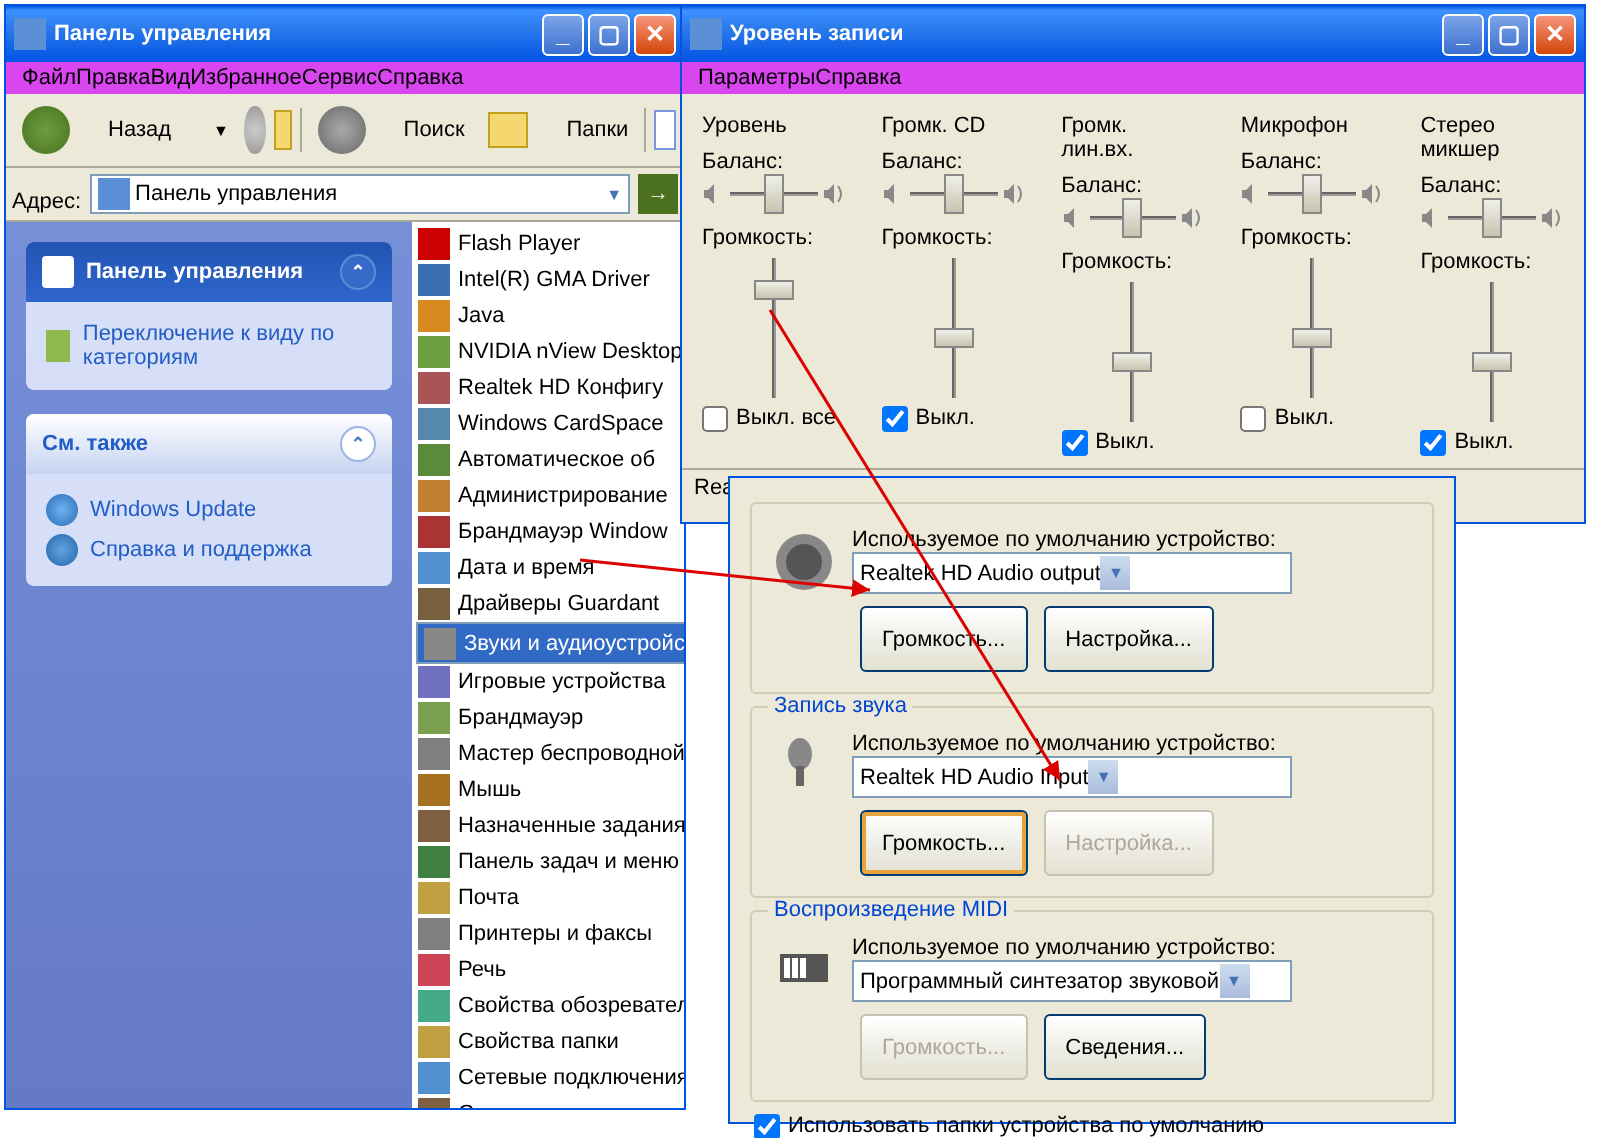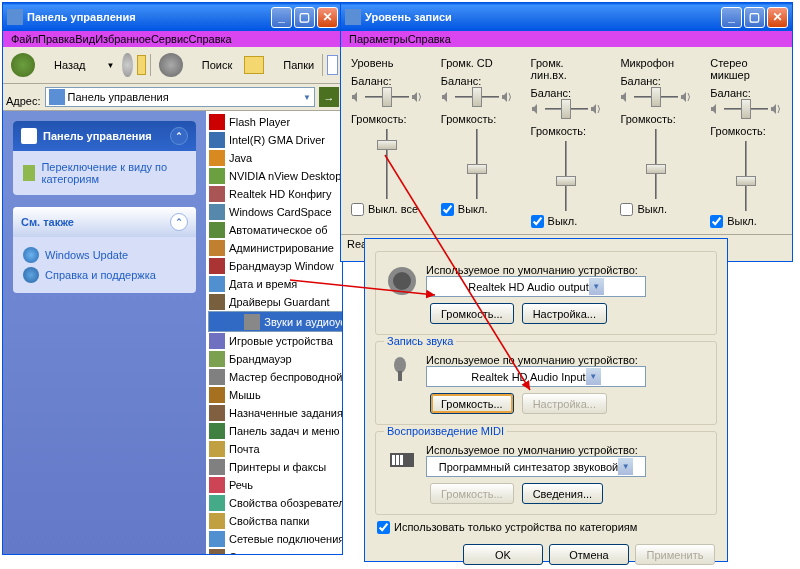--- a/index.html
+++ b/index.html
@@ -57,24 +57,24 @@
 .vthumb{position:absolute;width:20px;height:10px;background:linear-gradient(#f0f0e8,#c8c4b0);border:1px solid #888;left:0}
 .chk{display:flex;align-items:flex-start;gap:4px}
 .chk input{width:13px;height:13px}
 .status{border-top:1px solid #aca899;padding:3px 6px;background:#ece9d8}
 
 .snd{left:364px;top:238px;width:364px;height:324px;background:#ece9d8}
 .group{border:1px solid #d0ccb8;border-radius:3px;margin:6px 10px;padding:8px 10px 10px;position:relative}
 .gtitle{position:absolute;top:-7px;left:8px;background:#ece9d8;padding:0 3px;color:#0046d5}
 .grow{display:flex;align-items:center;gap:8px;margin-top:4px}
 .gico{width:32px;height:32px;flex-shrink:0}
-.sel{width:220px;height:21px;border:1px solid #7f9db9;background:#fff;padding:0 3px;display:flex;align-items:center;justify-content:center}
+.sel{width:220px;height:21px;border:1px solid #7f9db9;background:#fff;padding:0 3px;display:flex;align-items:center;justify-content:flex-start}
 .selbtn{width:15px;height:17px;background:linear-gradient(#cde,#abd);display:flex;align-items:center;justify-content:center;font-size:8px;color:#4671b5}
 .btnrow{display:flex;gap:8px;margin-top:6px;margin-left:44px}
-.xpbtn{min-width:80px;height:21px;border:1px solid #003c74;border-radius:3px;background:linear-gradient(#fff,#efeee6 50%,#e3e1d1);display:flex;align-items:center;justify-content:center;padding:0 10px;cursor:pointer}
+.xpbtn{min-width:80px;height:33px;border:1px solid #003c74;border-radius:3px;background:linear-gradient(#fff,#efeee6 50%,#e3e1d1);display:flex;align-items:center;justify-content:center;padding:0 10px;cursor:pointer}
 .xpbtn.hl{box-shadow:0 0 0 2px #e8a33d inset}
 .xpbtn.dis{color:#aca899;border-color:#c5c2b2}
 .dlgbtns{display:flex;gap:6px;justify-content:flex-end;padding:6px 12px}
 .arrow{position:absolute;pointer-events:none}
 svg{width:100%;height:100%}
 </style>
 </head>
 <body>
 
 <div class="win cp">
@@ -471,21 +471,21 @@
           </div>
       </div>
     </div>
     <div class="btnrow">
       <div class="xpbtn dis">Громкость...</div>
       <div class="xpbtn">Сведения...</div>
     </div>
   </div>
   <div class="chk" style="margin:4px 12px">
     <input type="checkbox" checked="" style="">
-      <span>Использовать только устройства по категориям</span>
+      <span>Использовать папки устройства по умолчанию</span>
   </div>
   <div class="dlgbtns">
     <div class="xpbtn">OK</div>
     <div class="xpbtn">Отмена</div>
     <div class="xpbtn dis">Применить</div>
   </div>
 </div>
 
 <svg class="arrow" style="left:280px;top:150px;width:250px;height:170px">
   <defs>

